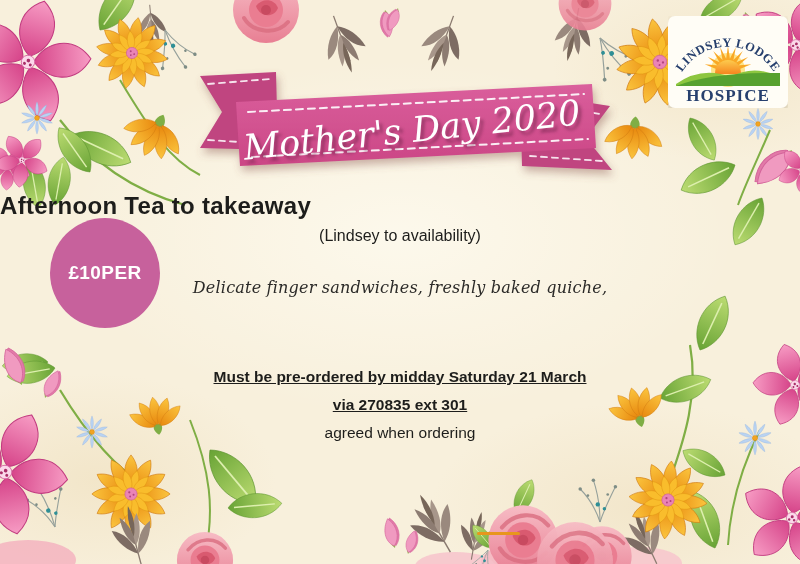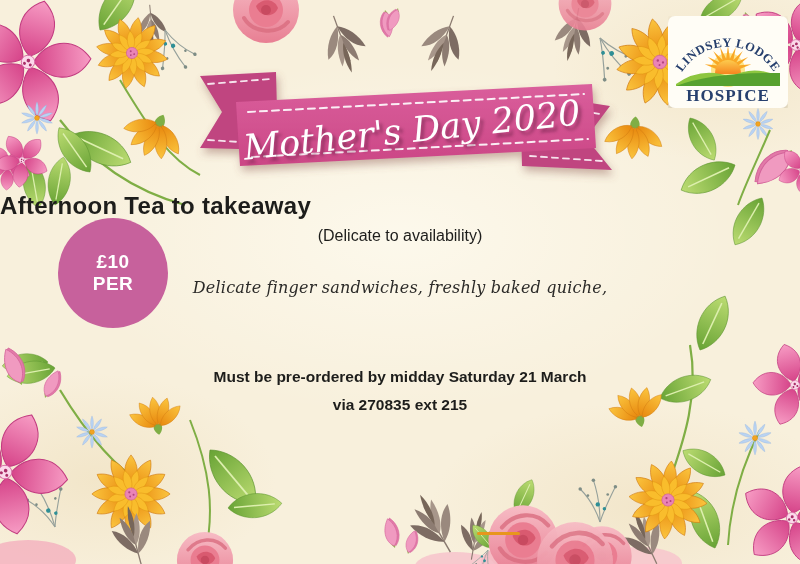--- a/index.html
+++ b/index.html
@@ -14,31 +14,31 @@
       radial-gradient(60% 45% at 50% 42%, rgba(255,253,244,.65), rgba(255,253,244,0) 70%),
       radial-gradient(30% 25% at 12% 85%, rgba(229,206,158,.30), rgba(229,206,158,0) 75%),
       radial-gradient(28% 22% at 90% 12%, rgba(229,206,158,.28), rgba(229,206,158,0) 75%),
       radial-gradient(35% 25% at 80% 90%, rgba(226,201,152,.25), rgba(226,201,152,0) 75%);
   }
   .florals{position:absolute;inset:0;z-index:1;}
   .content{position:absolute;inset:0;z-index:2;}
   .banner-svg{position:absolute;left:190px;top:62px;width:430px;height:125px;z-index:3;}
   .logo-svg{position:absolute;left:668px;top:16px;width:120px;height:92px;z-index:4;}
   .badge{
-    position:absolute;left:58px;top:218px;width:110px;height:110px;border-radius:50%;
-    background:#c7619c;z-index:3;display:flex;flex-direction:column;align-items:center;justify-content:center;
+    position:absolute;left:50px;top:218px;width:110px;height:110px;border-radius:50%;
+    background:#c7619c;z-index:3;display:flex;flex-direction:row;align-items:center;justify-content:center;
     color:#fff;font-weight:bold;font-size:19px;line-height:22.5px;letter-spacing:.4px;text-align:center;
   }
   .heading{position:absolute;left:0;right:0;top:192px;text-align:left;font-size:24px;font-weight:bold;letter-spacing:.3px;}
   .subheading{position:absolute;left:0;right:0;top:227px;text-align:center;font-size:16px;}
   .desc{position:absolute;left:0;right:0;top:277px;text-align:center;
         font-family:"DejaVu Serif",serif;font-style:italic;font-size:16px;line-height:21.5px;color:#2b2a28;letter-spacing:.2px;}
   .details{position:absolute;left:0;right:0;top:369px;text-align:center;font-size:15.5px;}
   .details p{margin:0 0 11.5px;line-height:16.5px;}
-  .details p.b{font-weight:bold;}
+  .details p.b{font-weight:bold;text-decoration:underline;}
   .accent-line{position:absolute;left:477px;top:532px;width:43px;height:3px;background:#e8961c;z-index:2;border-radius:2px;}
 </style>
 </head>
 <body>
 
 <div class="stage">
 
   <svg class="florals" viewBox="0 0 800 564" aria-hidden="true">
     <defs>
       <linearGradient id="gO" x1="0" y1="0" x2="0" y2="1">
@@ -353,27 +353,28 @@
     <text x="60" y="85" text-anchor="middle" font-family="Liberation Serif, serif" font-weight="bold" font-size="17" fill="#27406e" letter-spacing="1">HOSPICE</text>
   </svg>
 
   <div class="badge">
     <div>£10</div>
     <div>PER</div>
   </div>
 
   <div class="content">
     <div class="heading">Afternoon Tea to takeaway</div>
-    <div class="subheading">(Delicate to availability)</div>
+    <div class="subheading">(Lindsey to availability)</div>
 
     <div class="desc">
       <div>Delicate finger sandwiches, freshly baked quiche,</div>
     </div>
 
     <div class="details">
       <p class="b">Must be pre-ordered by midday Saturday 21 March</p>
-      <p class="b">via 270835 ext 215</p>
+      <p class="b">via 270835 ext 301</p>
+      <p>agreed when ordering</p>
     </div>
 
     <div class="accent-line"></div>
   </div>
 
 </div>
 
 </body></html>

